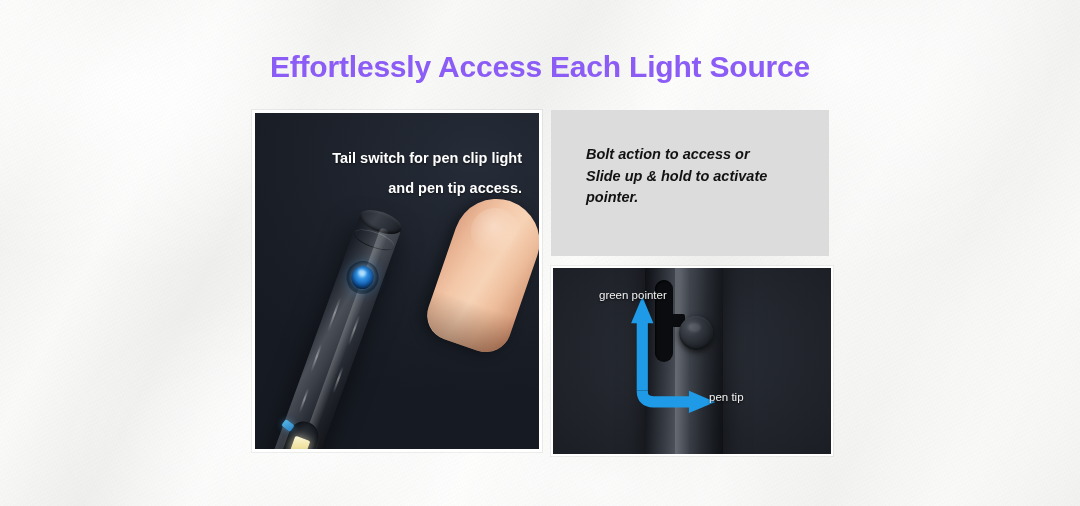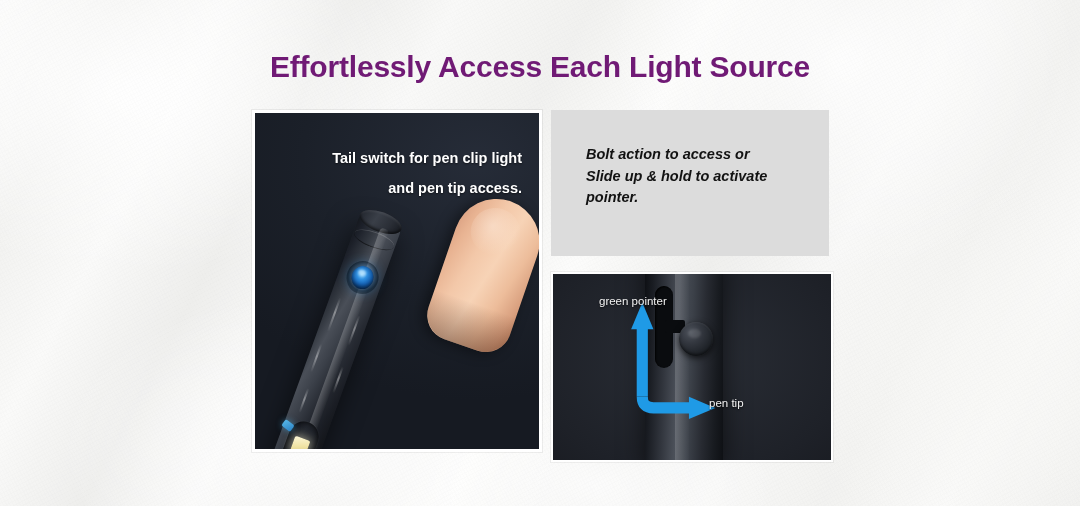--- a/index.html
+++ b/index.html
@@ -51,21 +51,21 @@
 
   
   #page-title {
     position: absolute;
     left: 0;
     top: 50px;
     width: 1080px;
     text-align: center;
     font-size: 30px;
     font-weight: bold;
-    color: #701a75;
+    color: #8b5cf6;
     letter-spacing: -0.2px;
     z-index: 5;
   }
 
   
   .panel {
     position: absolute;
     z-index: 4;
     overflow: hidden;
   }
@@ -103,21 +103,21 @@
     position: absolute;
     left: 0;
     top: 0;
     width: 278px;
     height: 146px;
     background: #dcdcdc;
   }
   #right-photo-panel {
     position: absolute;
     left: 0;
-    top: 162px;
+    top: 156px;
     width: 278px;
     height: 186px;
     padding: 2px;
     background: #ffffff;
     box-shadow: 0 0 0 1px rgba(0,0,0,0.05);
   }
   #right-photo {
     position: relative;
     width: 100%;
     height: 100%;

